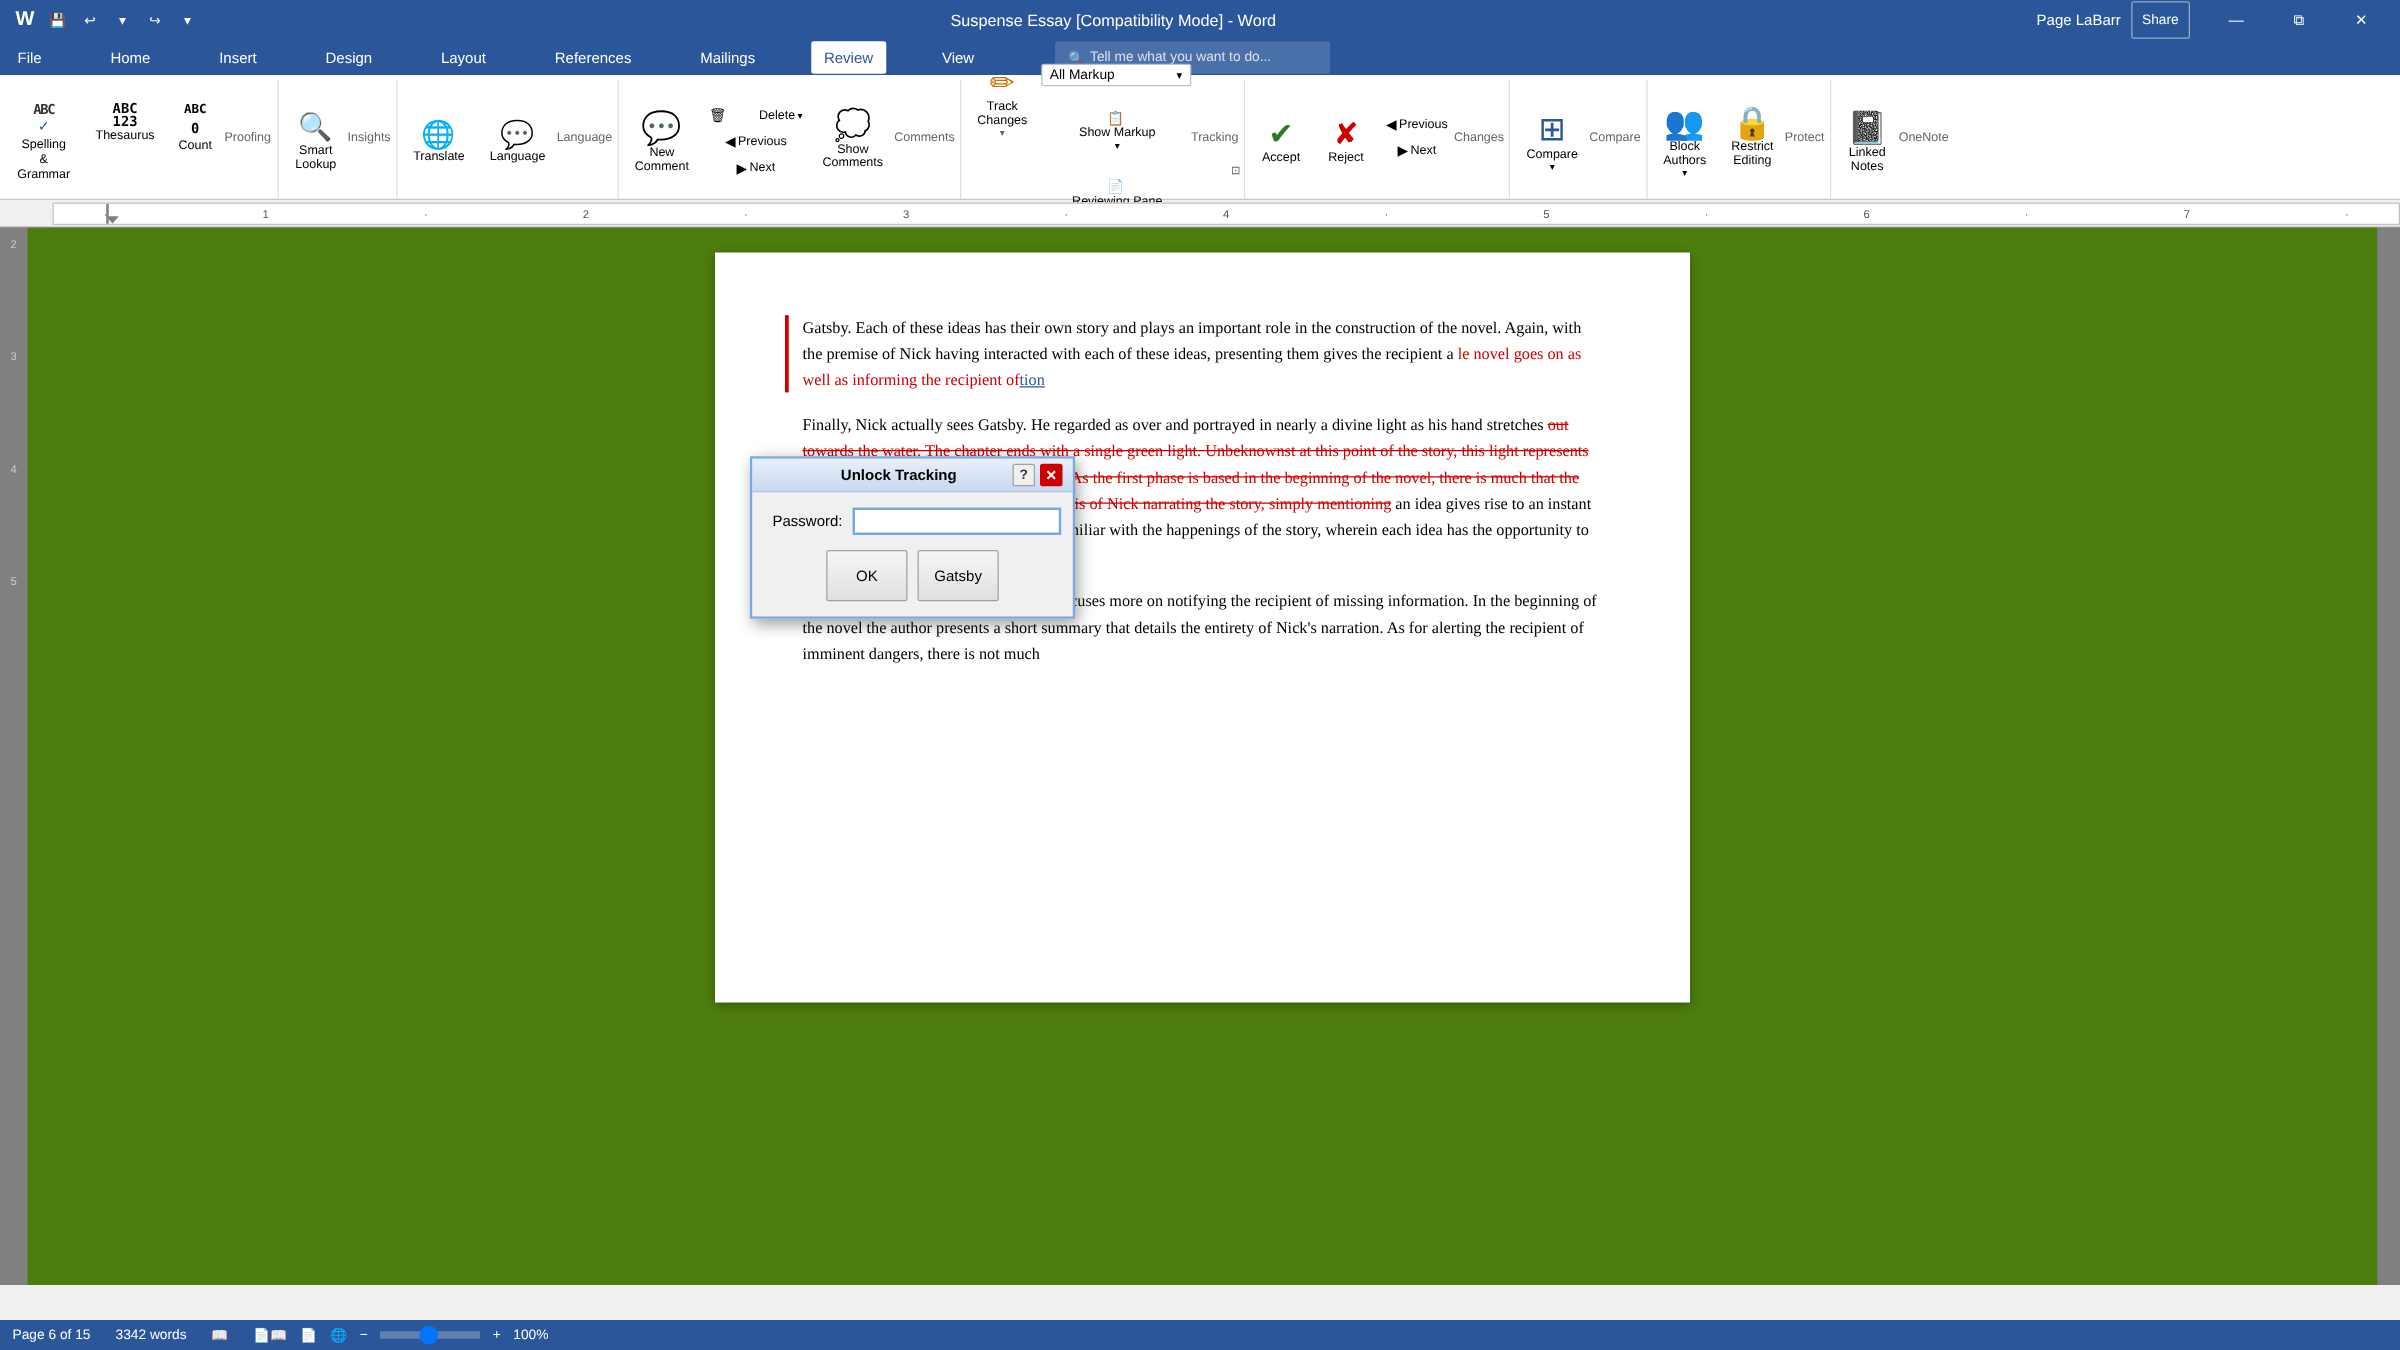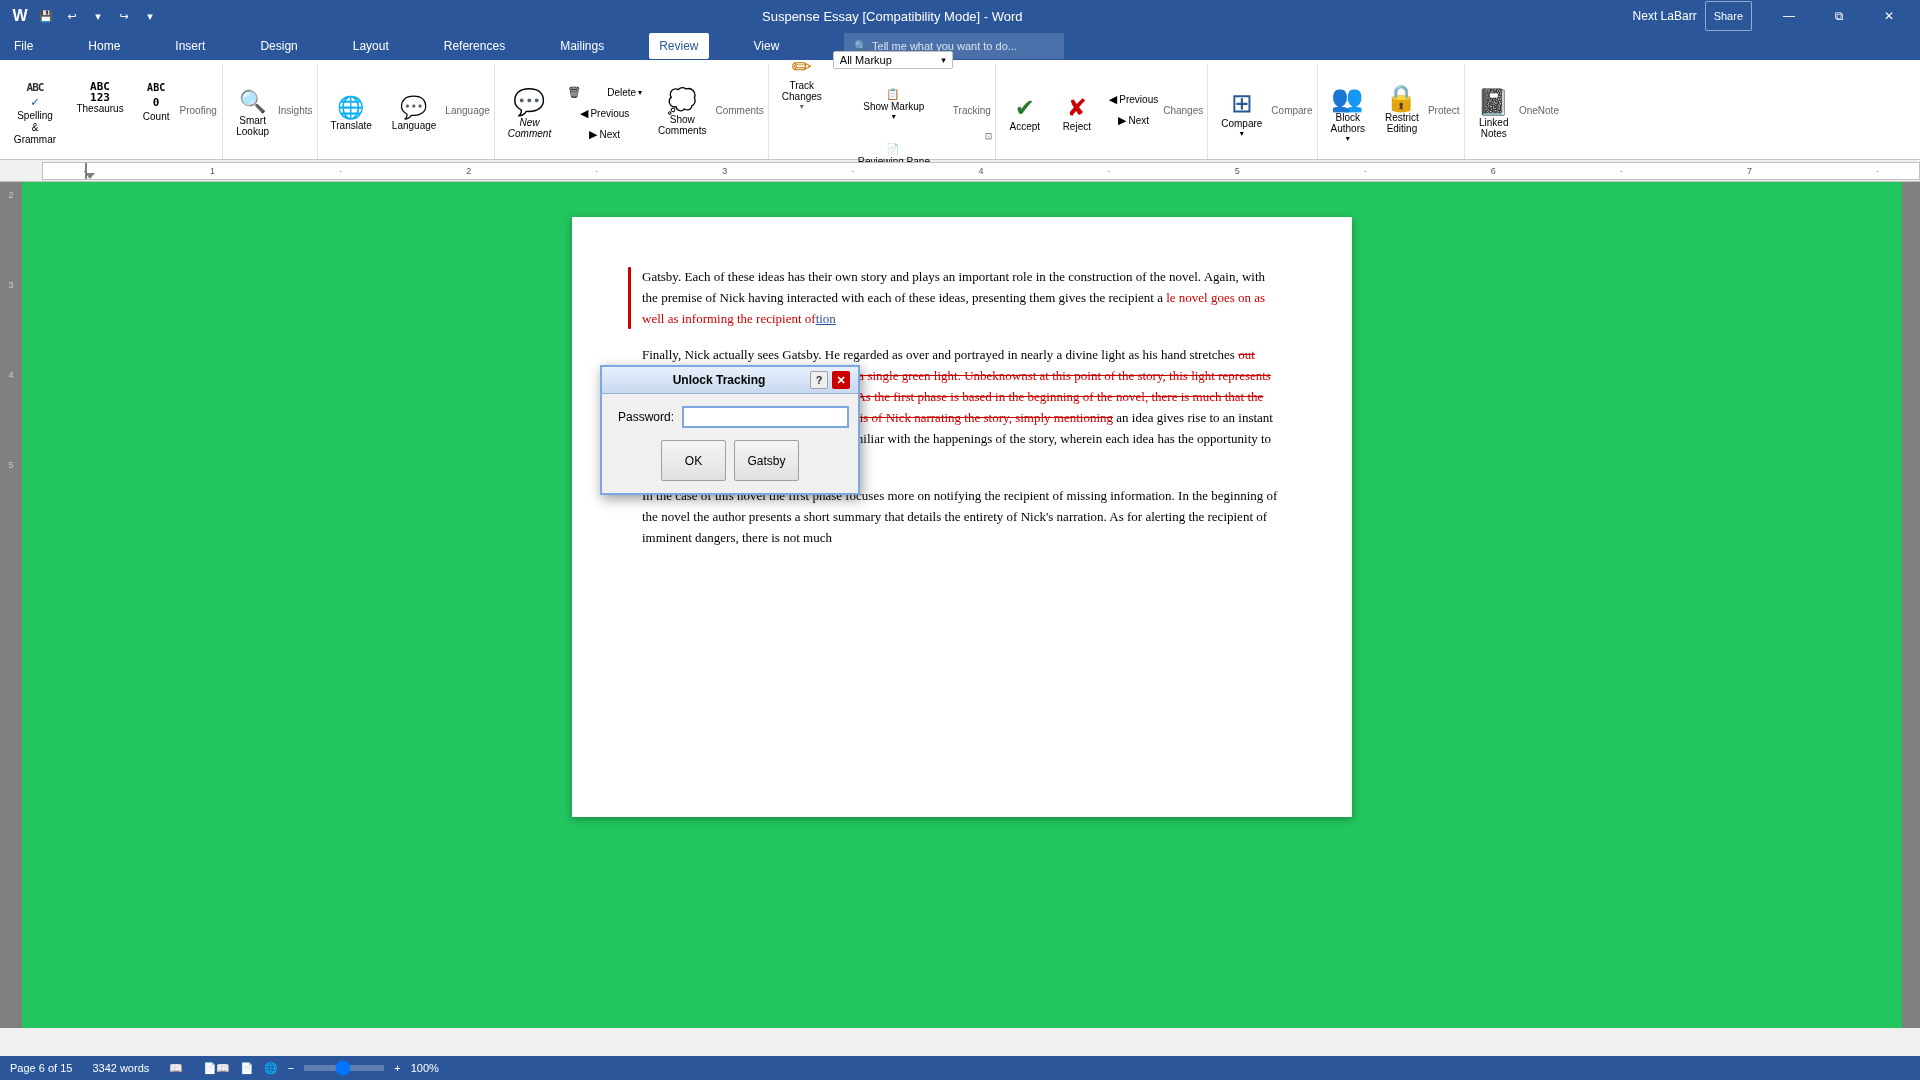--- a/index.html
+++ b/index.html
@@ -151,25 +151,25 @@
       flex-direction: column;
       align-items: center;
       padding-top: 8px;
       gap: 80px;
       font-size: 9px;
       color: #ccc;
     }
     .document-area {
       flex: 1;
       overflow: auto;
-      padding: 35px 0;
+      padding: 20px 0;
       display: flex;
       flex-direction: column;
       align-items: center;
-      background: #22c55e;
+      background: #4d7c0f;
     }
     .page {
       background: white;
       width: 780px;
       min-height: 600px;
       box-shadow: 0 2px 8px rgba(0,0,0,0.3);
       padding: 50px 70px;
       position: relative;
       font-size: 13px;
       line-height: 1.6;
@@ -313,21 +313,21 @@
       <div class="qa-btn" title="Save">💾</div>
       <div class="qa-btn" title="Undo">↩</div>
       <div class="qa-btn">▾</div>
       <div class="qa-btn" title="Redo">↪</div>
       <div class="qa-btn">▾</div>
     </div>
   </div>
   <div class="title-bar-center">Suspense Essay [Compatibility Mode] - Word</div>
   <div class="title-bar-right">
     <div class="user-area">
-      <span>Next LaBarr</span>
+      <span>Page LaBarr</span>
       <span style="border:1px solid rgba(255,255,255,0.5); padding:8px 8px; border-radius:2px; cursor:pointer; font-size:11px;">Share</span>
     </div>
     <div class="title-btn">—</div>
     <div class="title-btn">⧉</div>
     <div class="title-btn close">✕</div>
   </div>
 </div>
 
 <div class="menu-bar">
   <div class="menu-item">File</div>
@@ -395,21 +395,21 @@
         <div class="label" style="font-size:10px;">Language</div>
       </div>
     </div>
     <div class="ribbon-group-label">Language</div>
   </div>
 
   <div class="ribbon-group" style="min-width:200px;">
     <div class="ribbon-group-content">
       <div class="ribbon-btn-large">
         <div class="icon" style="font-size:26px; color:#2b5797;">💬</div>
-        <div class="label" style="font-size:10px;font-style:italic;">New<br>Comment</div>
+        <div class="label" style="font-size:10px;">New<br>Comment</div>
       </div>
       <div class="small-btns-col">
         <div class="ribbon-btn-small">
           <div style="display:flex; align-items:center; gap:2px; font-size:11px;">
             <span>🗑</span>
             <span style="font-size:10px;margin-left:24px;">Delete</span>
             <span style="font-size:8px;">▾</span>
           </div>
         </div>
         <div class="ribbon-btn-small">

